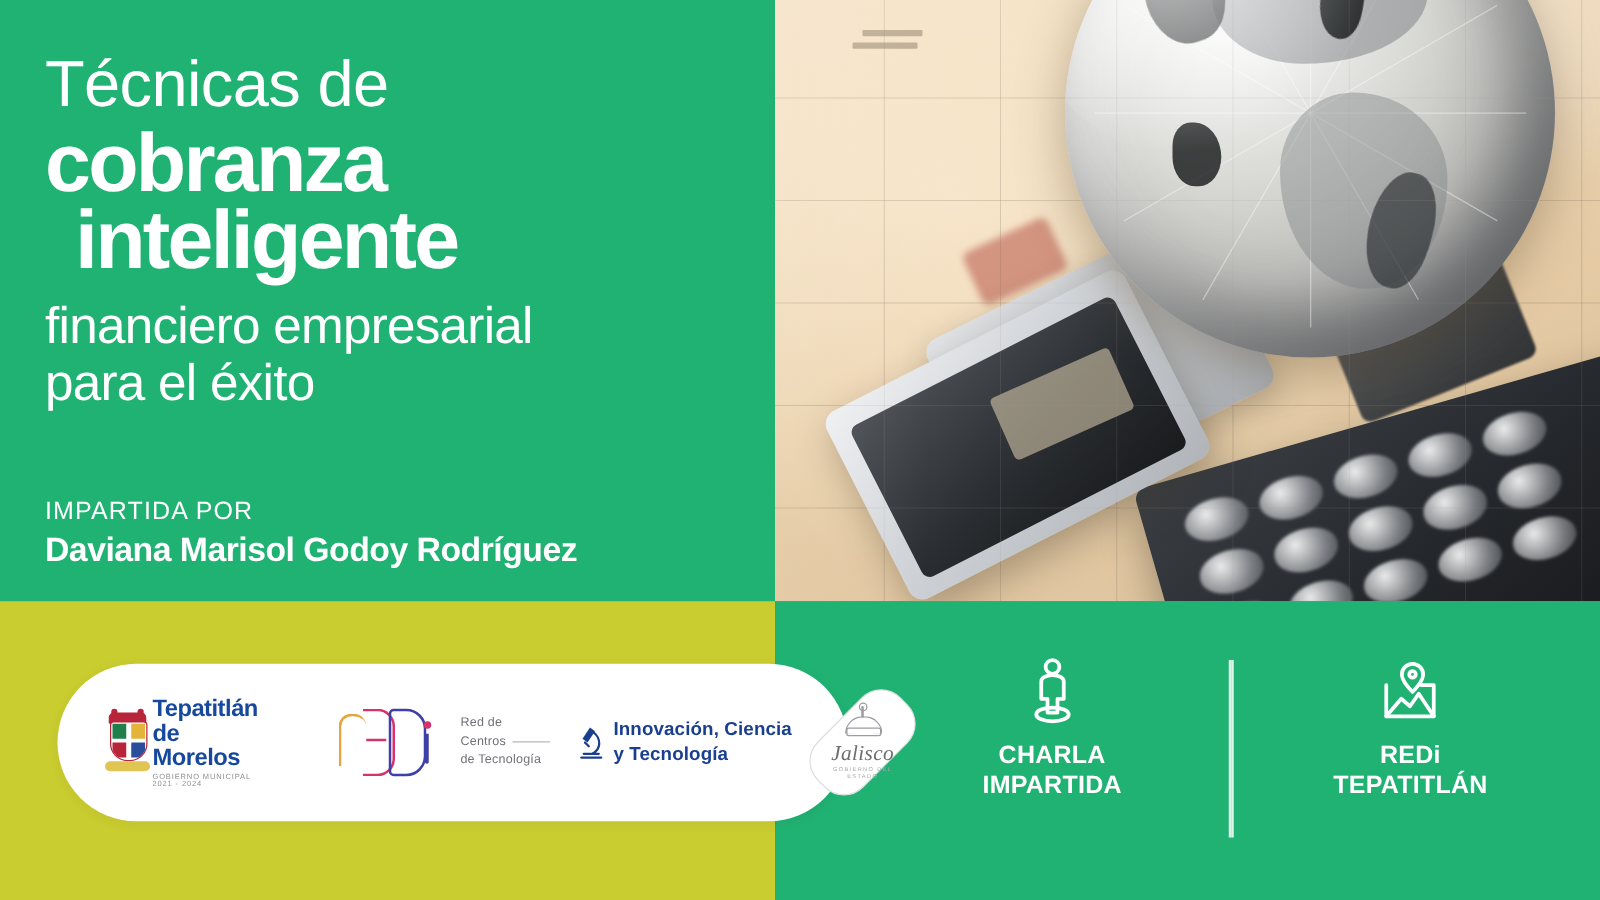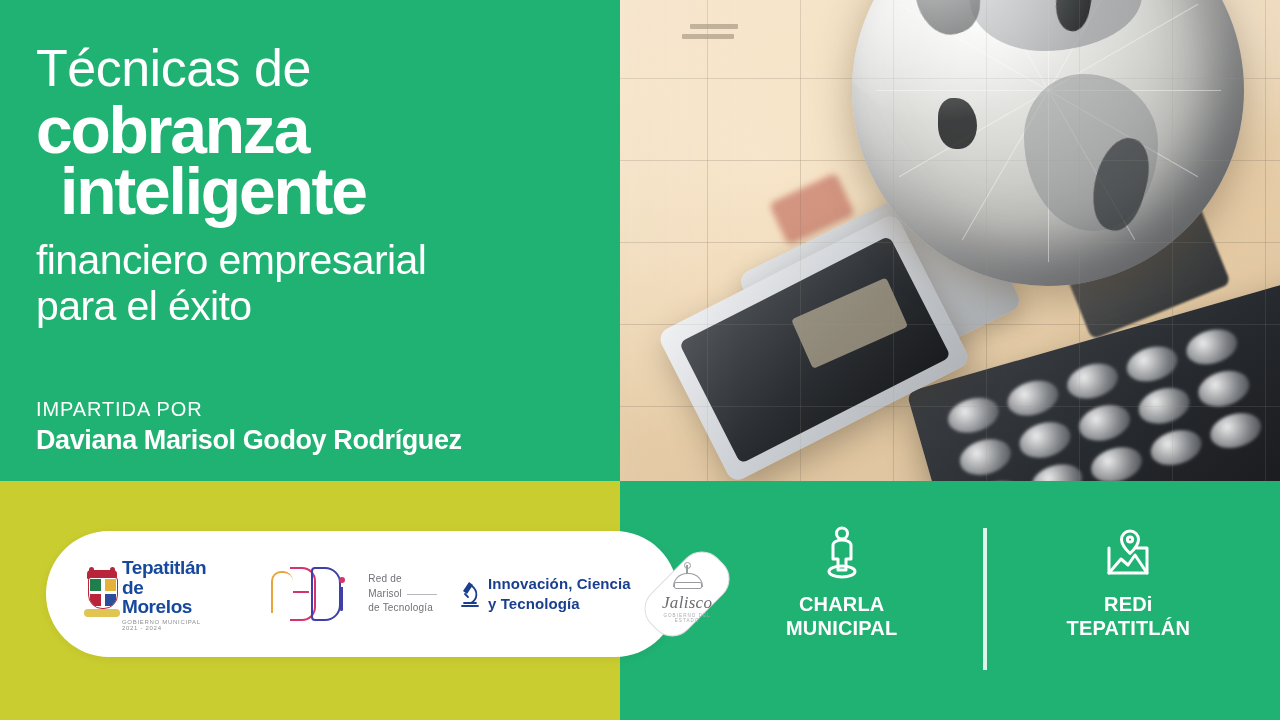--- a/index.html
+++ b/index.html
@@ -691,21 +691,21 @@
       <div class="redi-mark">
         <span class="m-r"></span>
         <span class="m-e"></span>
         <span class="m-e-bar"></span>
         <span class="m-d"></span>
         <span class="m-i-dot"></span>
         <span class="m-i-stem"></span>
       </div>
       <div class="redi-text">
         <div>Red de</div>
-        <div><span>Marisol</span><span class="rule"></span></div>
+        <div><span>Centros</span><span class="rule"></span></div>
         <div>de Tecnología</div>
       </div>
     </div>
 
     <div class="logo-slot ict">
       <svg width="22" height="30" viewBox="0 0 22 30">
         <g fill="none" stroke="#1a3f8f" stroke-width="1.8" stroke-linecap="round">
           <path d="M10 3 L14 6 L8 15 L4 12 Z" fill="#1a3f8f" stroke="none"></path>
           <path d="M13 7 C19 12 19 20 12 24"></path>
           <path d="M6 15 L9 18"></path>
@@ -741,21 +741,21 @@
         <svg width="42" height="54" viewBox="0 0 42 54">
           <g fill="none" stroke="#ffffff" stroke-width="3" stroke-linecap="round" stroke-linejoin="round">
             <circle cx="21" cy="7.5" r="5.5"></circle>
             <path d="M12 19 a9 5 0 0 1 18 0 L30 33 L25 33 L25 44 L17 44 L17 33 L12 33 Z"></path>
             <ellipse cx="21" cy="45.5" rx="13" ry="5.5"></ellipse>
           </g>
         </svg>
       </div>
       <div class="info-text">
         <span>CHARLA</span><br>
-        <span>MUNICIPAL</span>
+        <span>IMPARTIDA</span>
       </div>
     </div>
 
     <div class="info-sep"></div>
 
 
     <div class="info-sep"></div>
 
     <div class="info-col">
       <div class="info-icon">

